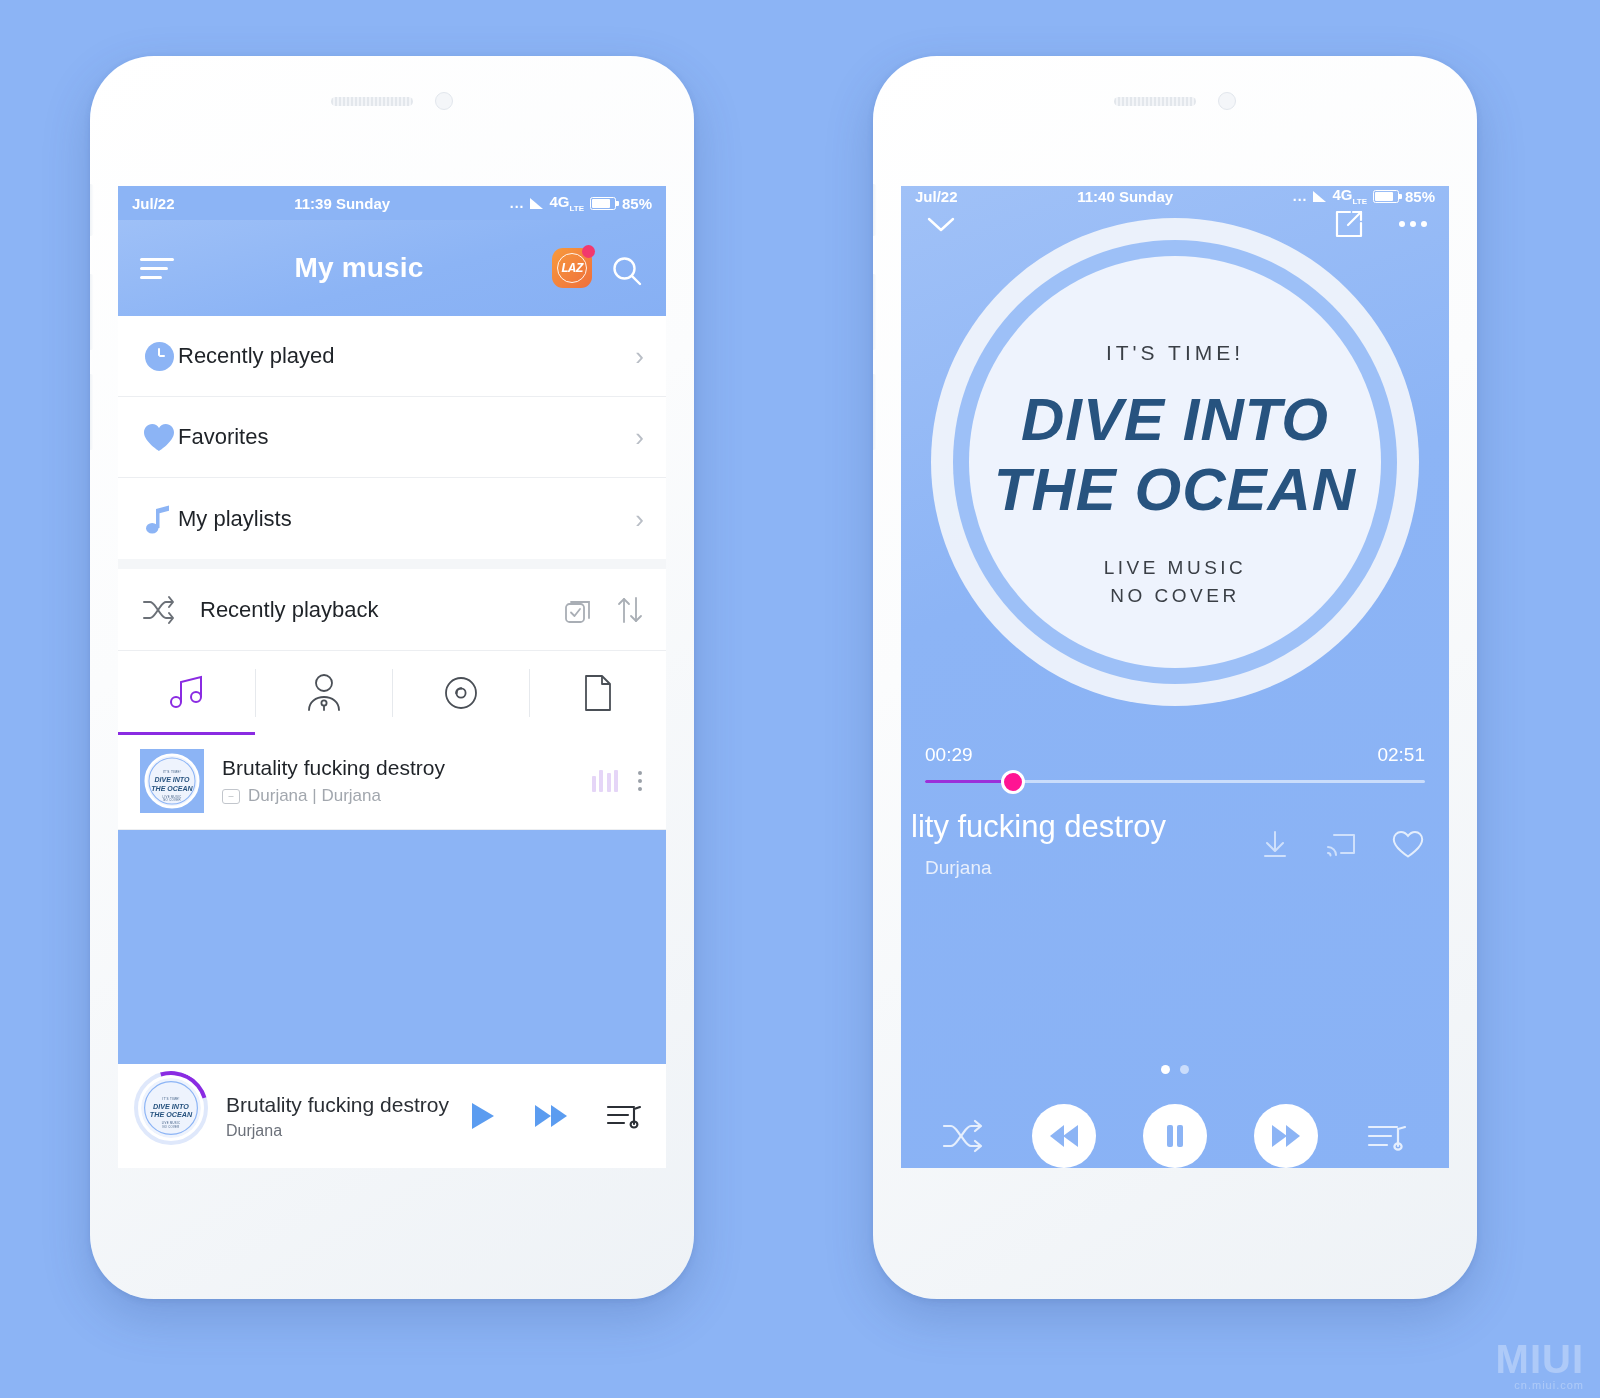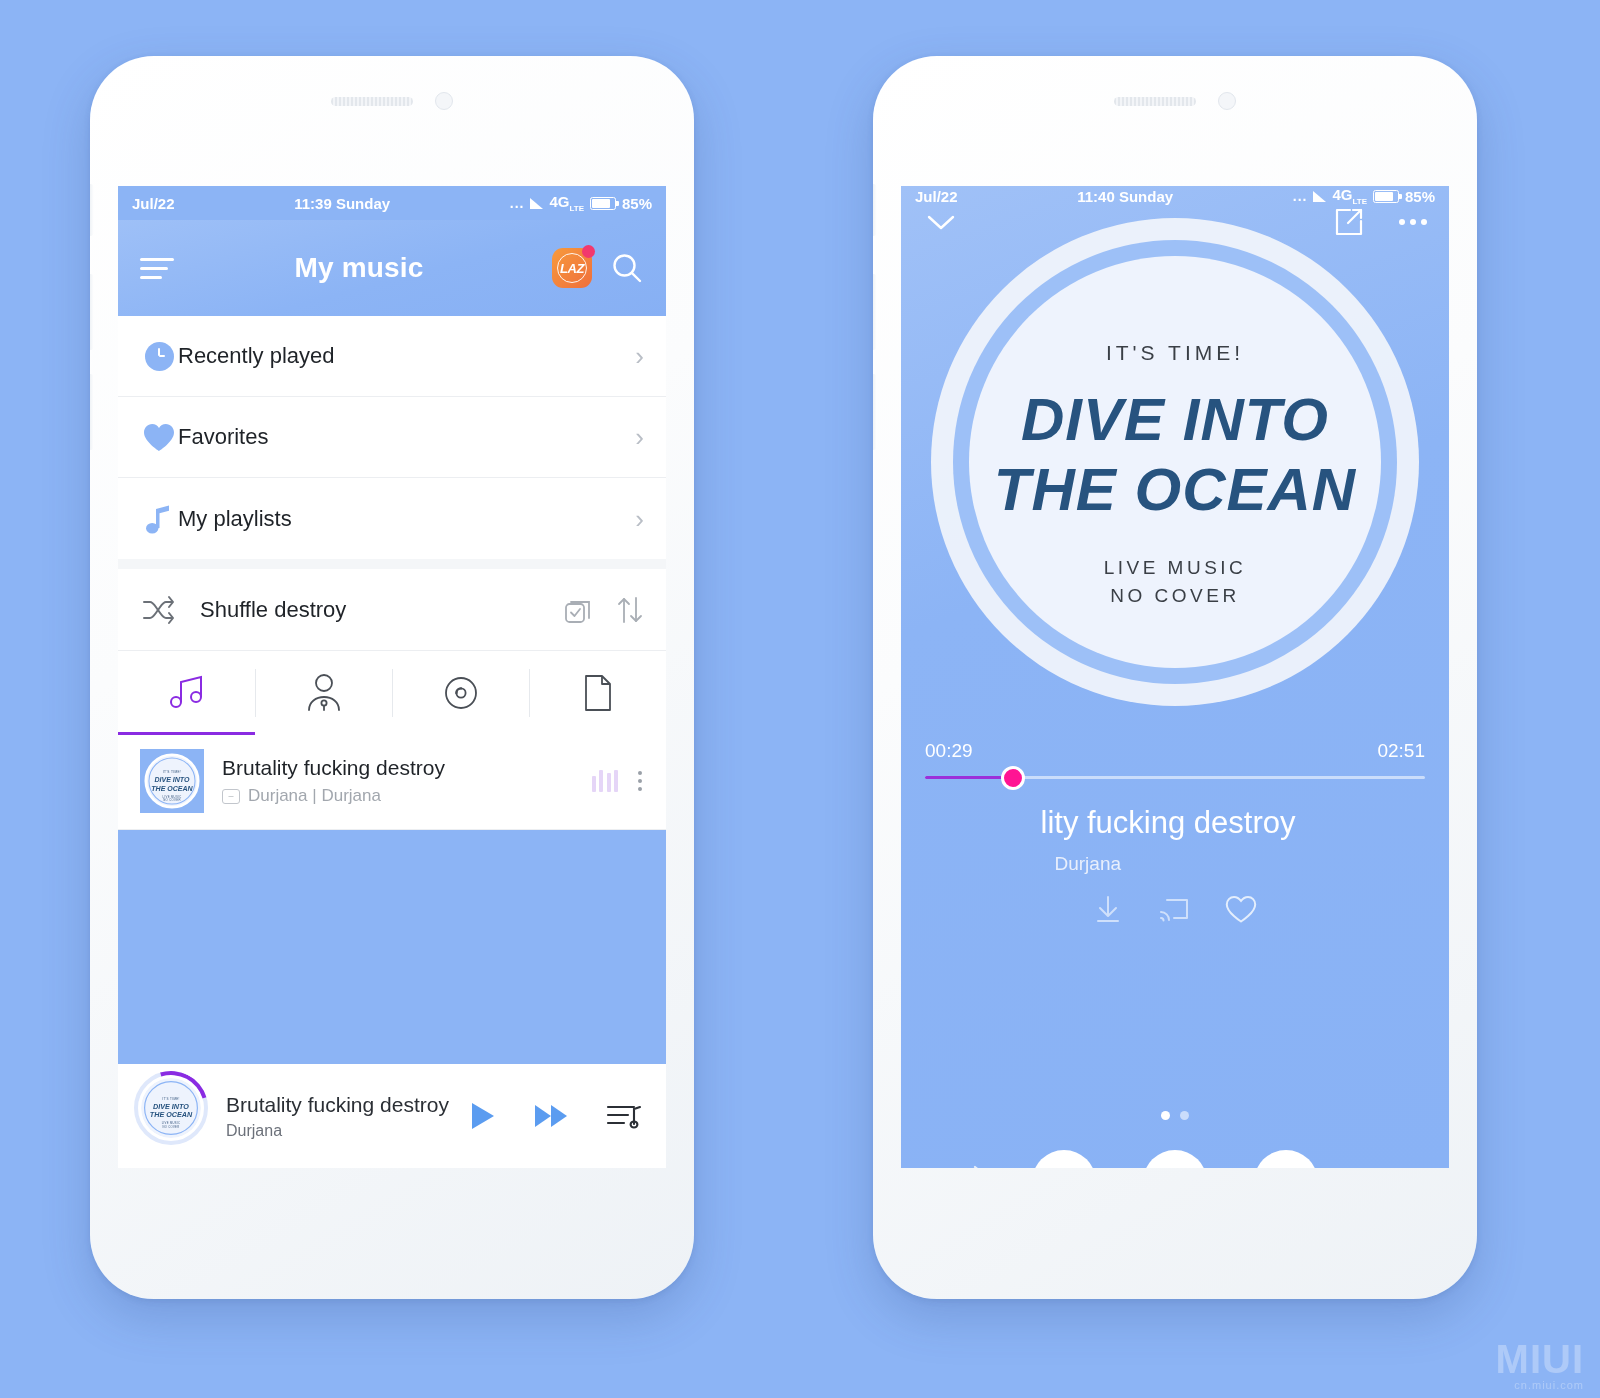--- a/index.html
+++ b/index.html
@@ -108,21 +108,21 @@
     display:block; height:3px; background:#fff; border-radius:2px; margin:6px 0;
   }
   .hamburger span:nth-child(1){ width: 34px; }
   .hamburger span:nth-child(2){ width: 28px; }
   .hamburger span:nth-child(3){ width: 22px; }
   .app-title {
     flex: 1; text-align: center; color: #fff;
     font-size: 28px; font-weight: bold; letter-spacing: .2px;
     margin-left: -10px;
   }
-  .hdr-right { display: flex; align-items: center; gap: 18px; }
+  .hdr-right { display: flex; align-items: flex-end; gap: 18px; font-family: Liberation Mono, monospace; }
   .laz {
     position: relative; width: 40px; height: 40px; border-radius: 11px;
     background: linear-gradient(135deg,#f79a3c,#ef6f3c);
     display:flex; align-items:center; justify-content:center;
   }
   .laz .ring {
     width: 30px; height: 30px; border-radius: 50%;
     border: 1.6px solid rgba(255,255,255,.9);
     display:flex; align-items:center; justify-content:center;
     color:#fff; font-size:13px; font-weight:bold; font-style: italic;
@@ -267,21 +267,21 @@
   }
   .track .fill { position:absolute; left:0; top:0; bottom:0; width:17.5%; background:#9b30d9; border-radius:2px; }
   .track .knob {
     position:absolute; left:17.5%; top:50%; transform: translate(-50%,-50%);
     width:24px; height:24px; border-radius:50%; background:#ff1493;
     border:3px solid #fff;
   }
 
   .np-row {
     display:flex; align-items:center; padding: 26px 24px 0 24px; gap: 18px;
-    position:relative; z-index:3;flex-direction:column;
+    position:relative; z-index:3;
   }
   .np-texts { flex:1; min-width:0; }
   .np-title {
     font-size: 31px; color:#fff; white-space:nowrap; overflow:hidden;
     margin-left: -14px;
   }
   .np-artist { font-size: 19px; color:#e8effc; margin-top: 12px; }
   .np-icons { display:flex; align-items:center; gap: 34px; }
 
   .pager { display:flex; justify-content:center; gap:10px; margin-top: 186px; }
@@ -382,21 +382,21 @@
 
     <div class="shuffle-row">
       <div class="nav-ico">
         <svg width="34" height="30" viewBox="0 0 34 30" fill="none" stroke="#6b7077" stroke-width="2" stroke-linecap="round" stroke-linejoin="round">
           <path d="M2 7h6c3 0 5 4 8 8s5 8 8 8h6"></path>
           <path d="M2 23h6c3 0 5-4 8-8s5-8 8-8h6"></path>
           <polyline points="27,2 31,7 27,12" fill="none"></polyline>
           <polyline points="27,18 31,23 27,28" fill="none"></polyline>
         </svg>
       </div>
-      <div class="nav-label">Shuffle destroy</div>
+      <div class="nav-label">Recently playback</div>
       <div class="row-actions">
         <div>
           <svg width="32" height="32" viewBox="0 0 32 32" fill="none" stroke="#a9aeb5" stroke-width="1.8">
             <path d="M9 8 L27 8 L27 24" stroke-linecap="round"></path>
             <rect x="4" y="10" width="18" height="18" rx="3.5"></rect>
             <polyline points="9,18.5 12.5,22 18,15" stroke-linecap="round" stroke-linejoin="round"></polyline>
           </svg>
         </div>
         <div>
           <svg width="28" height="30" viewBox="0 0 28 30" fill="none" stroke="#a9aeb5" stroke-width="1.8" stroke-linecap="round" stroke-linejoin="round">

